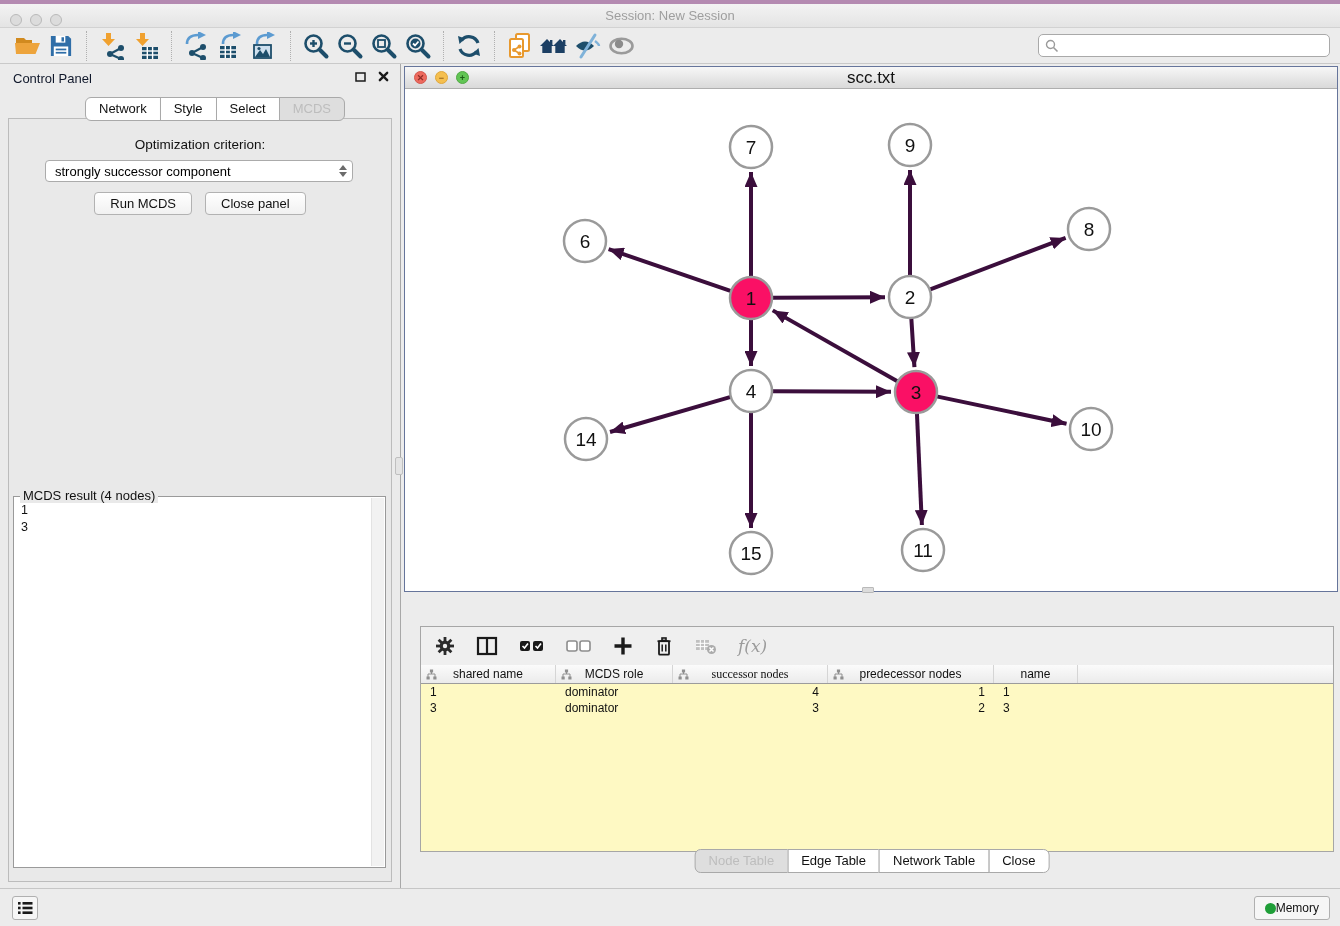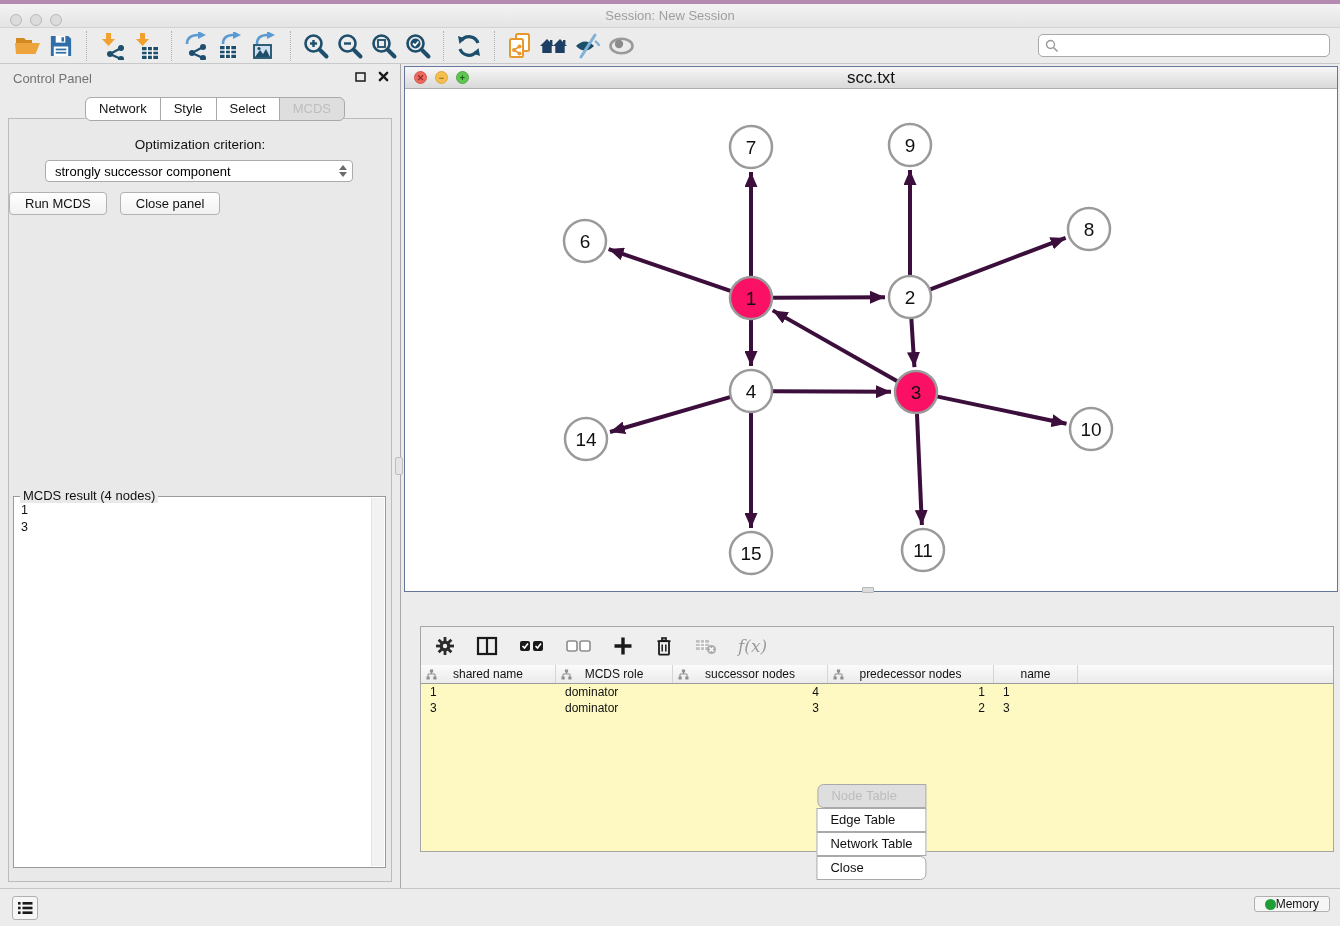--- a/index.html
+++ b/index.html
@@ -26,37 +26,37 @@
   .tb-sep { width:0; height:30px; border-left:1px dotted #b0b0b0; margin:0 8px; }
   .tb-btn svg { display:block; }
   .search-box { margin-left:auto; width:292px; height:23px; background:#fff; border:1px solid #a9a9a9;
     border-radius:5px; display:flex; align-items:center; padding-left:6px; }
   .search-box input { border:none; outline:none; flex:1; height:19px; font-size:12px; background:transparent; }
 
   
   .control-panel { position:absolute; left:0; top:64px; width:401px; height:824px; background:#ebebeb;
     border-right:1px solid #a8a8a8; }
   .cp-header { position:absolute; left:0; top:2px; width:100%; height:24px; display:flex; align-items:center; }
-  .cp-header .cp-title { font-size:13px; color:#737373; margin-left:13px; }
+  .cp-header .cp-title { font-size:13px; color:#0f172a; margin-left:13px; }
   .panel-btns { position:absolute; right:10px; top:4px; display:flex; gap:10px; align-items:center; }
   .panel-btns .pb { width:13px; height:13px; display:flex; align-items:center; justify-content:center; cursor:pointer; }
   .cp-tabs { position:absolute; top:33px; left:50%; transform:translateX(-50%); display:flex; z-index:3;padding-left:30px; }
   .seg-tab { border:1px solid #a9a9a9; margin-left:-1px; padding:3px 13px 4px 13px; background:#fff;
     font-size:13px; color:#111; white-space:nowrap; cursor:pointer; }
   .seg-tab:first-child { border-radius:6px 0 0 6px; margin-left:0; }
   .seg-tab:last-child { border-radius:0 6px 6px 0; }
   .seg-tab.selected { background:#dedede; color:#bdbdbd; }
   .cp-body { position:absolute; left:8px; right:8px; top:54px; bottom:6px; border:1px solid #bcbcbc; background:#e9e9e9; z-index:1; }
   .opt-label { position:absolute; top:18px; left:0; right:0; text-align:center; font-size:13.5px; color:#111; }
   .criterion-select { position:absolute; top:41px; left:36px; width:308px; height:22px; background:#fff;
     border:1px solid #ababab; border-radius:4px; display:flex; align-items:center; font-size:13px; padding-left:9px; cursor:pointer; }
   .stepper { margin-left:auto; margin-right:5px; display:flex; flex-direction:column; gap:2px; align-items:center; }
   .stepper .up { width:0; height:0; border-left:4px solid transparent; border-right:4px solid transparent; border-bottom:5px solid #6b6b6b; }
   .stepper .down { width:0; height:0; border-left:4px solid transparent; border-right:4px solid transparent; border-top:5px solid #6b6b6b; }
-  .cp-buttons { position:absolute; top:73px; left:0; right:0; display:flex; justify-content:flex-start; gap:13px; }
+  .cp-buttons { position:absolute; top:73px; left:0; right:0; display:flex; justify-content:center; gap:13px; }
   .btn { background:linear-gradient(#ffffff,#f1f1f1); border:1px solid #b2b2b2; border-radius:4px;
     font-size:13px; color:#111; padding:3px 15px; cursor:pointer; }
   .result-box { position:absolute; left:4px; right:5px; top:377px; bottom:13px; border:1px solid #9a9a9a; background:#fff; }
   .result-legend { position:absolute; top:-9px; left:6px; background:#e9e9e9; padding:0 3px; font-size:13px; color:#111; }
   .result-lines { padding:5px 0 0 7px; font-size:12.5px; line-height:17px; color:#111; }
   .result-scroll { position:absolute; right:1px; top:1px; bottom:1px; width:13px; background:#f2f2f2; border-left:1px solid #e3e3e3; }
 
   
   .net-window { position:absolute; left:404px; top:66px; width:934px; height:526px;
     border:1px solid #66759b; background:#fff; }
@@ -87,27 +87,27 @@
   .tp-toolbar { height:38px; background:#efefef; display:flex; align-items:center; gap:21px; padding-left:14px; }
   .tp-tool { display:flex; align-items:center; justify-content:center; cursor:pointer; }
   .fx-label { font-family:"DejaVu Serif", serif; font-style:italic; font-size:17px; color:#9b9b9b; }
   .tp-thead { display:flex; height:19px; background:linear-gradient(#fbfbfb,#ebebeb);
     border-bottom:1px solid #9c9c9c; }
   .tp-th { position:relative; display:flex; align-items:center; justify-content:center;
     font-size:12px; color:#111; border-right:1px solid #d5d5d5; }
   .tp-th .tree-ic { position:absolute; left:5px; top:4px; }
   .tp-body .tp-row { display:flex; height:16px; }
   .tp-td { font-size:12px; color:#111; line-height:16px; padding:0 9px; white-space:nowrap; overflow:hidden; }
-  .tp-tabs { position:absolute; bottom:8px; left:50%; transform:translateX(-50%); display:flex;flex-direction:column; }
+  .tp-tabs { position:absolute; bottom:15px; left:50%; transform:translateX(-50%); display:flex; }
 
   
   .status-bar { position:absolute; left:0; bottom:0; width:1340px; height:38px; background:#ececec; border-top:1px solid #c6c6c6; }
   .status-left-btn { position:absolute; left:12px; top:7px; width:26px; height:24px; background:#f6f6f6;
     border:1px solid #b0b0b0; border-radius:3px; display:flex; align-items:center; justify-content:center; cursor:pointer; }
-  .memory-btn { position:absolute; right:10px; top:7px; height:16px; background:#f6f6f6; border:1px solid #b0b0b0;
+  .memory-btn { position:absolute; right:10px; top:7px; height:24px; background:#f6f6f6; border:1px solid #b0b0b0;
     border-radius:3px; display:flex; align-items:center; padding:0 10px; cursor:pointer; }
   .memory-dot { width:11px; height:11px; border-radius:50%; background:#1f9e38; }
   .memory-label { font-size:12px; color:#111; }
 </style>
 </head>
 <body>
 
 <div class="top-strip"></div>
 <div class="titlebar">
   <div class="mac-lights">
@@ -469,21 +469,21 @@
               <path d="M5.5 3v2 M2 8V5h7v3"></path>
             </g>
             <g fill="#8f8f8f">
               <rect x="3.9" y="0.5" width="3.2" height="3"></rect>
               <rect x="0.5" y="7.5" width="3.2" height="3"></rect>
               <rect x="7.3" y="7.5" width="3.2" height="3"></rect>
             </g>
           </svg>
           <span>MCDS role</span>
         </div>
-        <div class="tp-th" style="width: 155px;">
+        <div class="tp-th" style="width: 155px; font-family: Liberation Serif, serif;">
           <svg class="tree-ic" width="11" height="11" viewBox="0 0 11 11">
             <g stroke="#8f8f8f" stroke-width="1" fill="none">
               <path d="M5.5 3v2 M2 8V5h7v3"></path>
             </g>
             <g fill="#8f8f8f">
               <rect x="3.9" y="0.5" width="3.2" height="3"></rect>
               <rect x="0.5" y="7.5" width="3.2" height="3"></rect>
               <rect x="7.3" y="7.5" width="3.2" height="3"></rect>
             </g>
           </svg>

